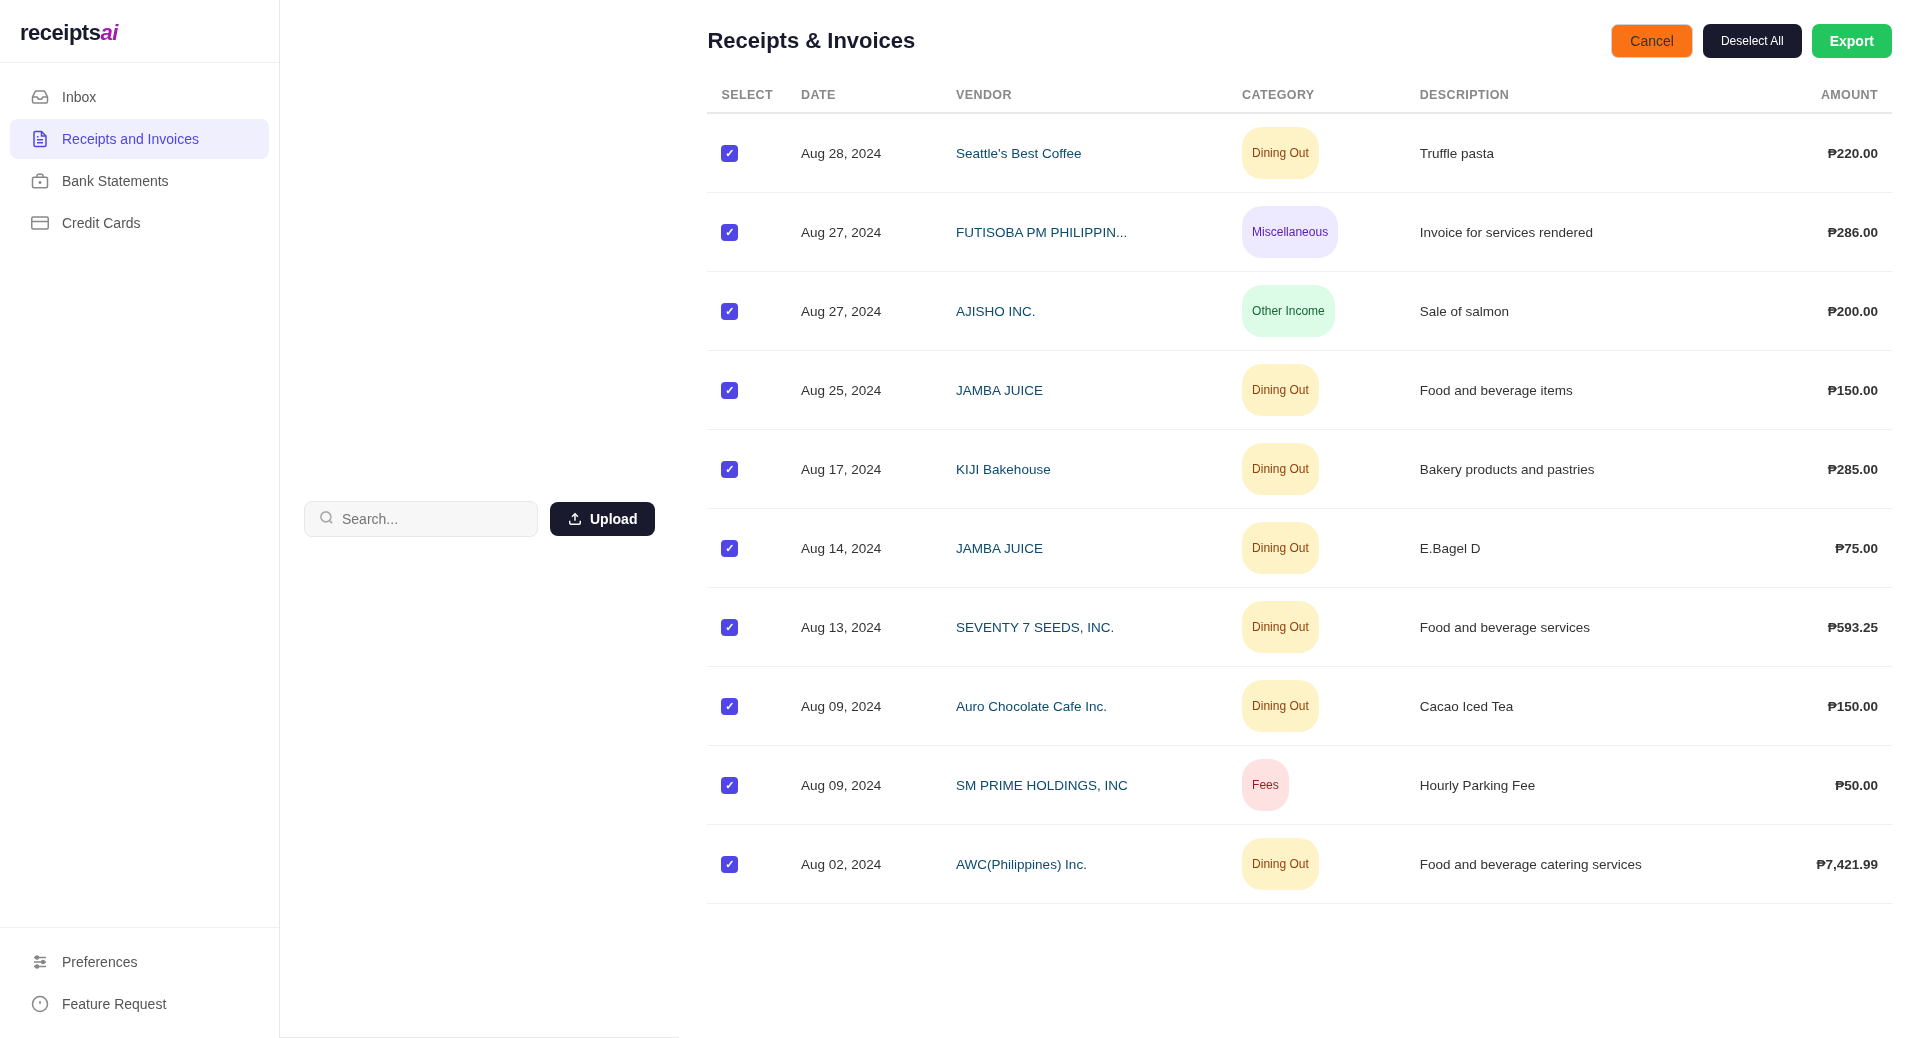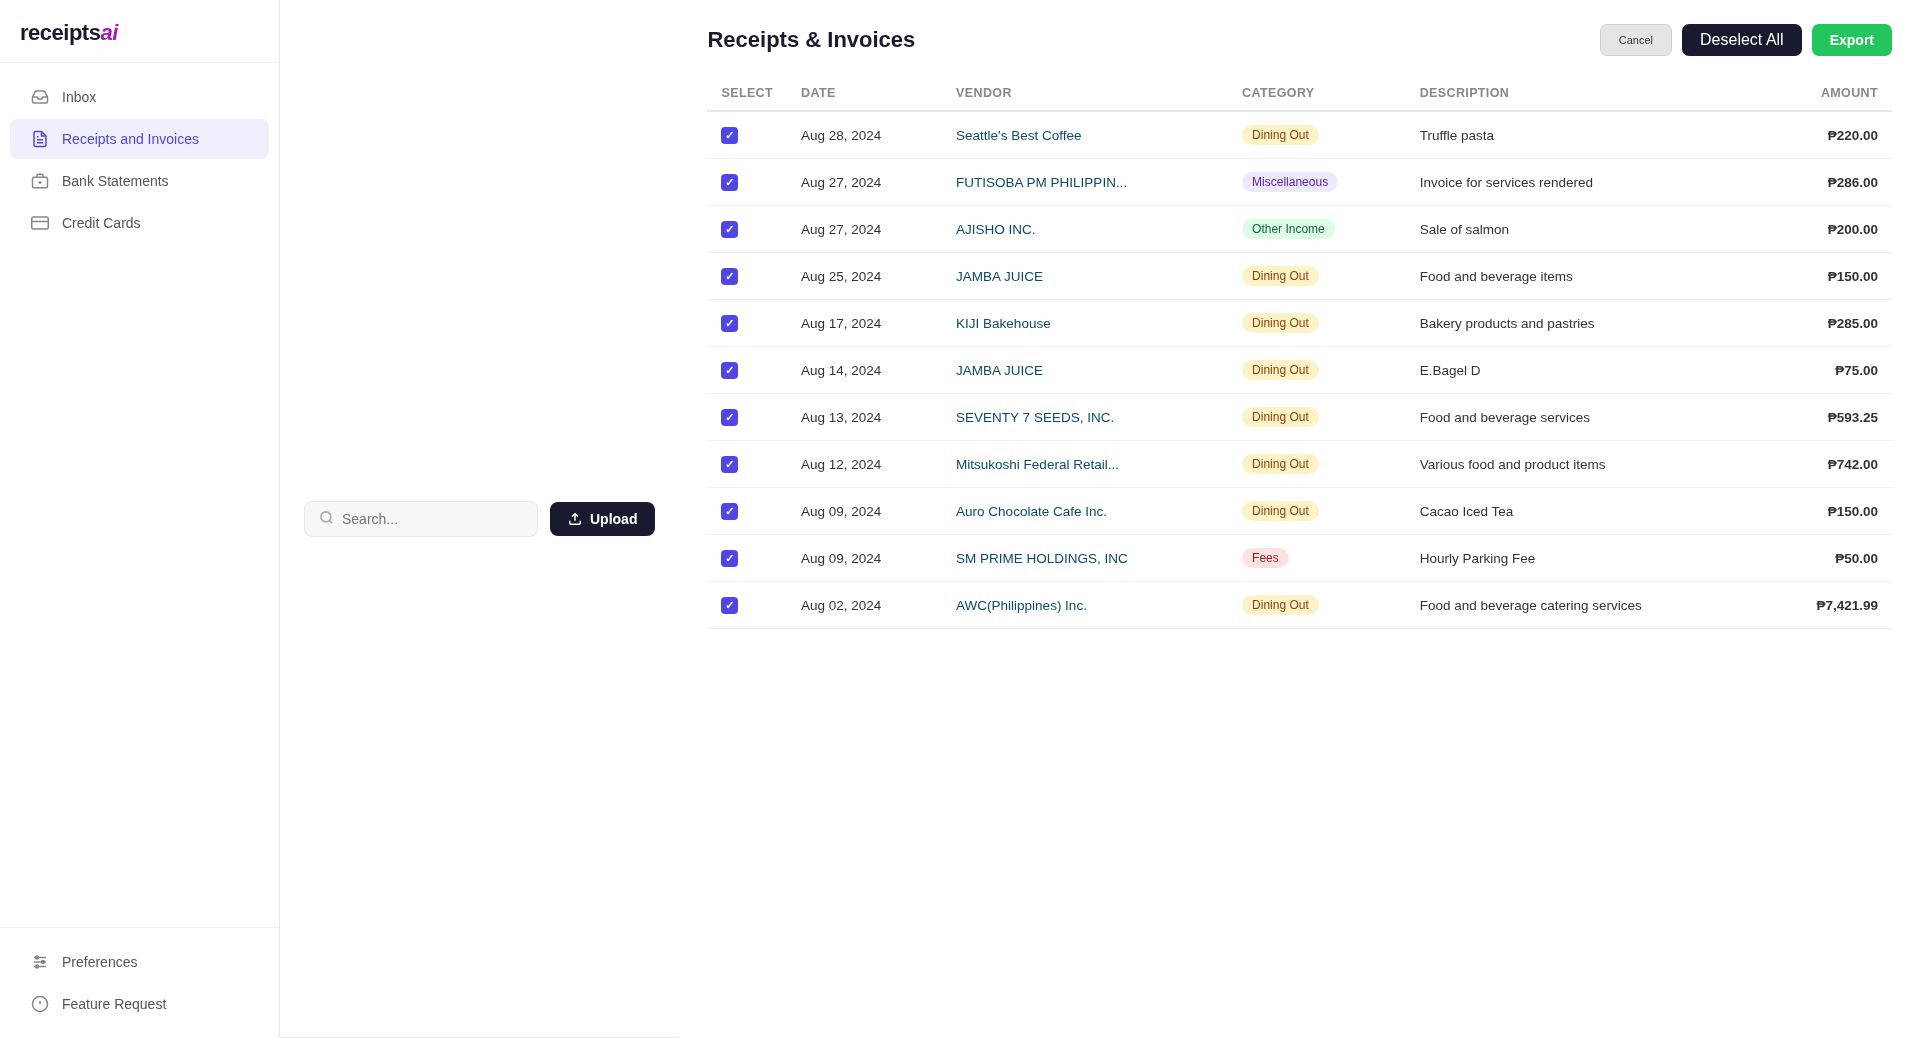--- a/index.html
+++ b/index.html
@@ -132,35 +132,35 @@
     .page-title {
       font-size: 22px;
       font-weight: 700;
       color: #1a1a2e;
     }
     .header-actions {
       display: flex;
       gap: 10px;
     }
     .btn-cancel {
-      background: #e5e5e5;
+      background: #f97316;
       border: 1px solid #d0d0d0;
       border-radius: 7px;
       padding: 8px 18px;
-      font-size: 11px;
+      font-size: 14px;
       font-weight: 500;
       cursor: pointer;
       color: #333;
     }
     .btn-deselect {
       background: #1a1a2e;
       border: none;
       border-radius: 7px;
       padding: 0 18px;
-      font-size: 16px;
+      font-size: 12px;
       font-weight: 500;
       cursor: pointer;
       color: #fff;
       text-align: center;
     }
     .btn-export {
       background: #22c55e;
       border: none;
       border-radius: 7px;
       padding: 8px 18px;
@@ -215,21 +215,21 @@
     }
     .custom-checkbox::after {
       content: '✓';
       color: #fff;
       font-size: 11px;
       font-weight: 700;
     }
     .vendor-text { font-weight: 500; color: #0c4a6e; }
     .category-badge {
       display: inline-block;
-      padding: 3px 10px;
+      padding: 19px 10px;
       border-radius: 20px;
       font-size: 12px;
       font-weight: 500;
     }
     .badge-dining { background: #fef3c7; color: #92400e; }
     .badge-misc { background: #ede9fe; color: #5b21b6; }
     .badge-income { background: #dcfce7; color: #166534; }
     .badge-fees { background: #fee2e2; color: #991b1b; }
     .amount-text { color: #222; }
   </style>
@@ -426,30 +426,20 @@
     <td>Aug 13, 2024</td>
     <td><span class="vendor-text">SEVENTY 7 SEEDS, INC.</span></td>
     <td><span class="category-badge badge-dining">Dining Out</span></td>
     <td>Food and beverage services</td>
     <td class="amount-text">₱593.25</td>
   </tr>
           <tr>
     <td class="checkbox-cell">
       <div class="custom-checkbox"></div>
     </td>
-    <td>Aug 12, 2024</td>
-    <td><span class="vendor-text">Mitsukoshi Federal Retail...</span></td>
-    <td><span class="category-badge badge-dining">Dining Out</span></td>
-    <td>Various food and product items</td>
-    <td class="amount-text">₱742.00</td>
-  </tr>
-          <tr>
-    <td class="checkbox-cell">
-      <div class="custom-checkbox"></div>
-    </td>
     <td>Aug 09, 2024</td>
     <td><span class="vendor-text">Auro Chocolate Cafe Inc.</span></td>
     <td><span class="category-badge badge-dining">Dining Out</span></td>
     <td>Cacao Iced Tea</td>
     <td class="amount-text">₱150.00</td>
   </tr>
           <tr>
     <td class="checkbox-cell">
       <div class="custom-checkbox"></div>
     </td>

